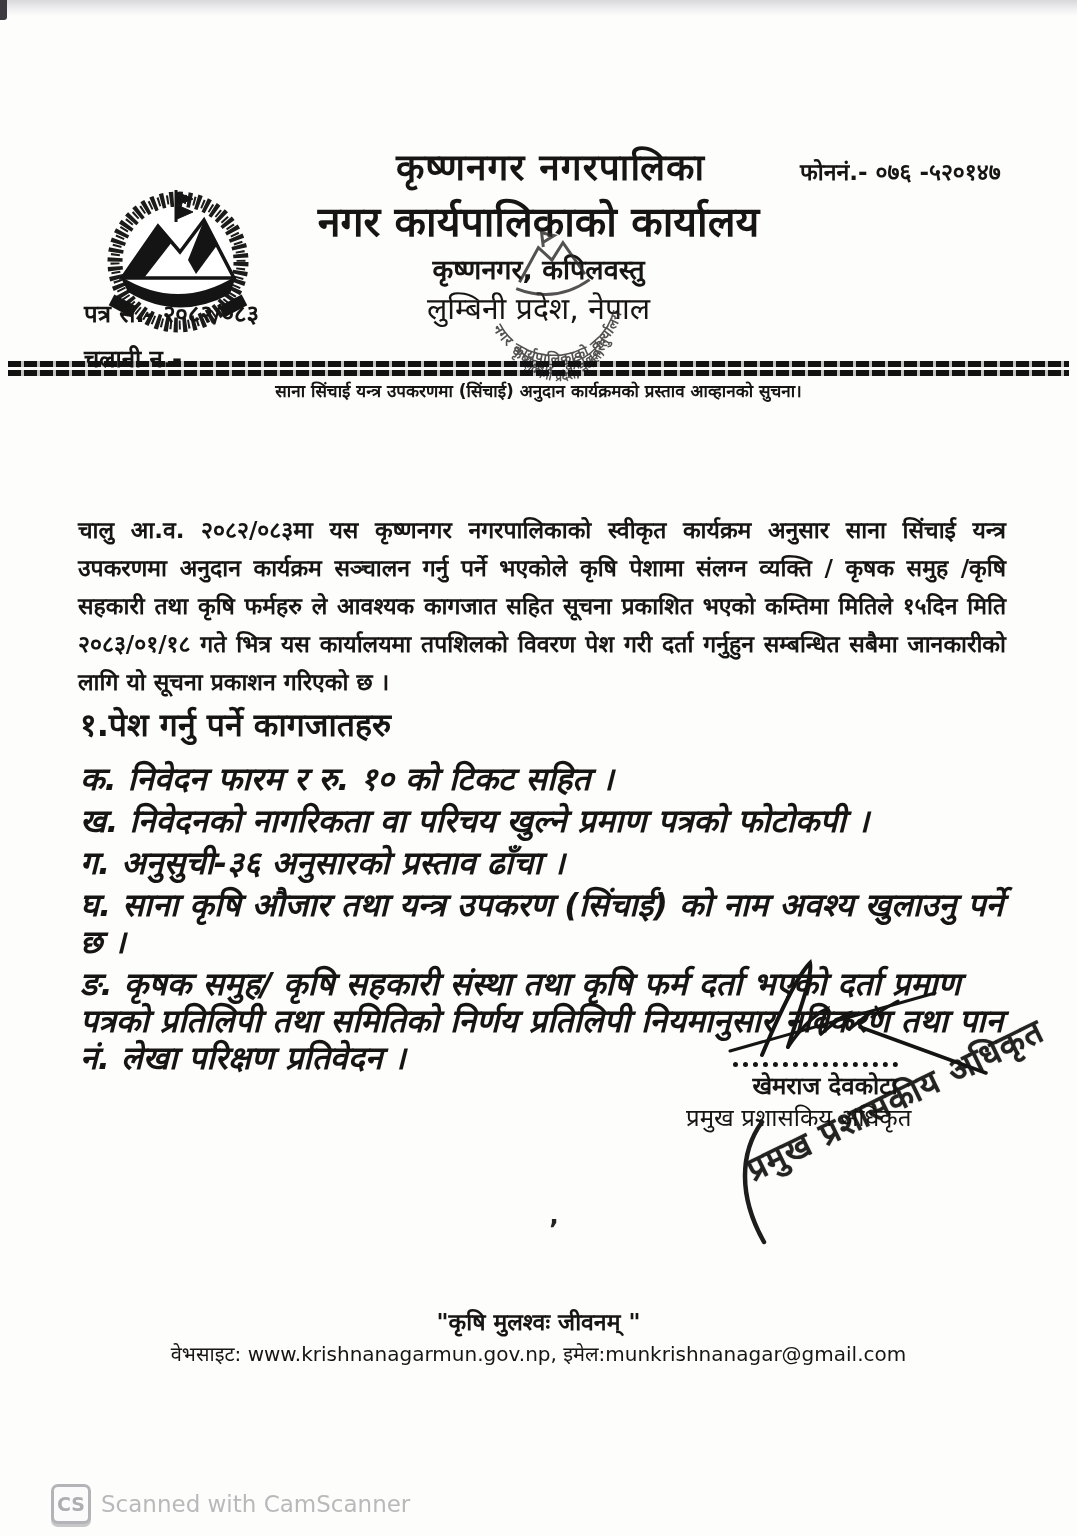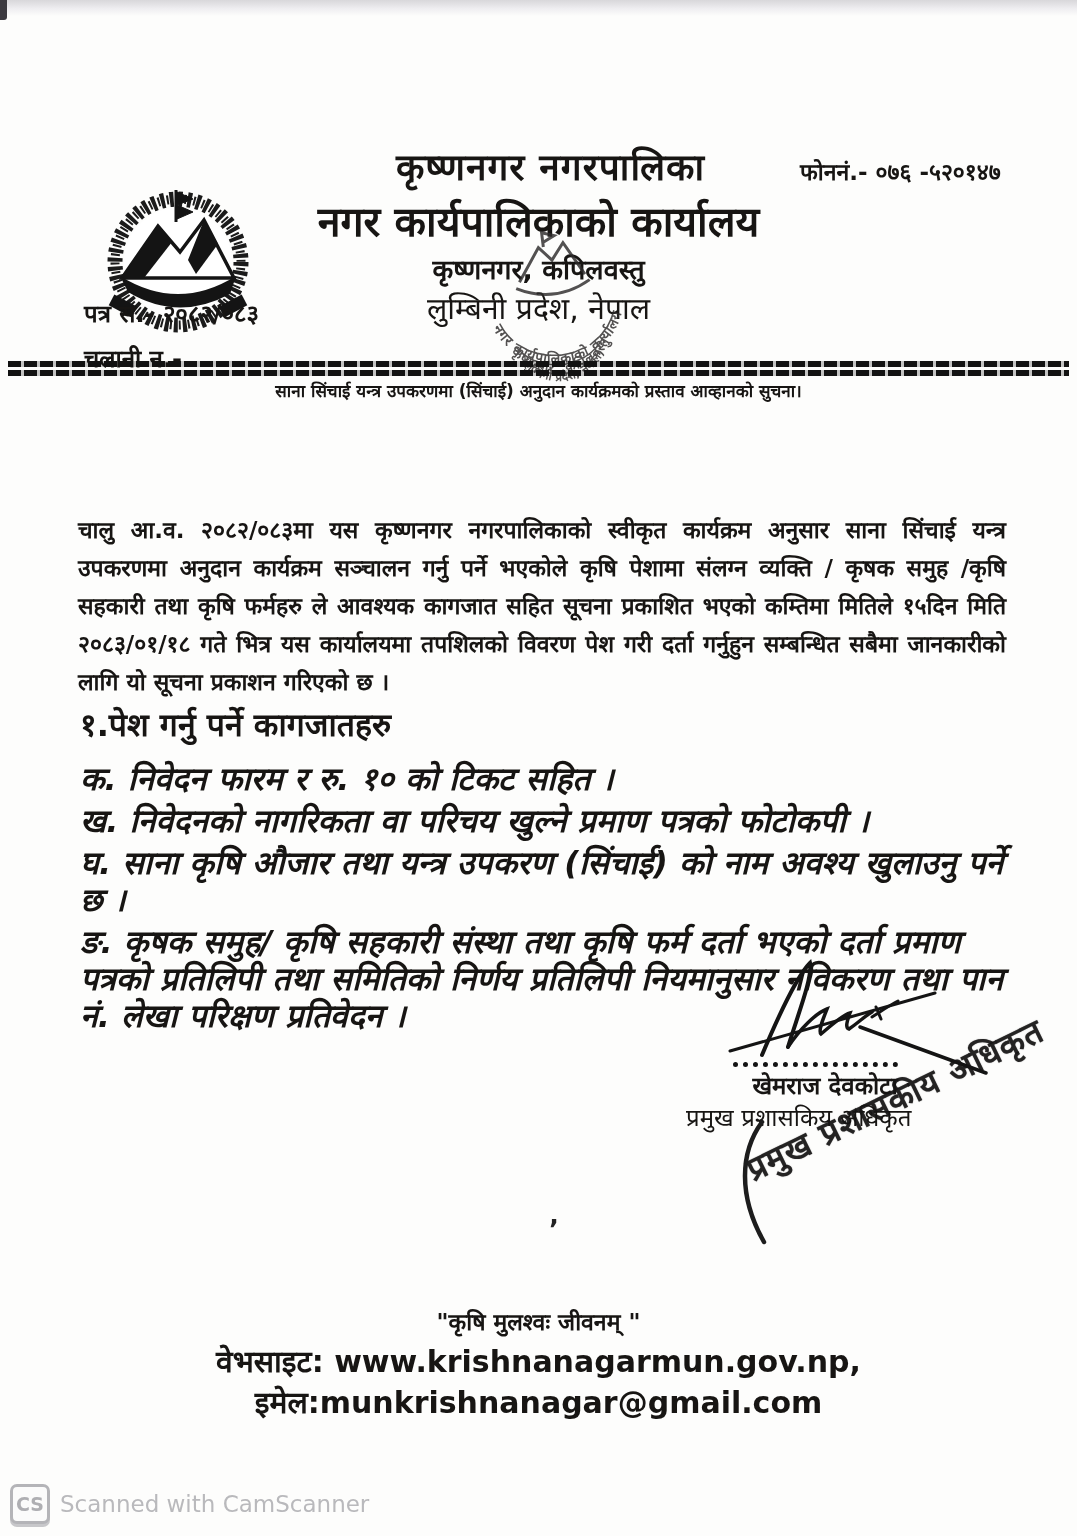--- a/index.html
+++ b/index.html
@@ -58,32 +58,33 @@
     top:1148px;left:748px;width:340px;
     font-size:33px;font-weight:bold;color:rgba(22,20,20,.88);
     transform:rotate(-26deg);transform-origin:left center;
     white-space:nowrap;letter-spacing:1px;
     text-shadow:0 0 1px rgba(22,20,20,.5);
   }
 
   .artifact-dot{top:1215px;left:549px;font-size:26px;font-weight:bold;color:#222;}
 
   .motto{top:1305px;left:0;width:100%;font-size:23px;font-weight:bold;}
-  .contact{top:1340px;left:0;width:100%;font-size:30px;font-weight:bold;}
+  .contact{top:1340px;left:0;width:100%;font-size:20px;font-weight:normal;}
 
   .camscanner{
     position:absolute;top:1484px;left:10px;
     display:flex;align-items:center;gap:10px;
     color:#b9b9bc;font-size:23px;
   }
   .cs-badge{
     width:34px;height:34px;border:3px solid #b4b4b8;border-radius:7px;
     display:flex;align-items:center;justify-content:center;
     font-size:19px;font-weight:bold;color:#aeaeb2;background:#fbfbfb;
     box-shadow:0 3px 0 #c7c7ca;
+    margin-left:41px;
   }
   svg text{font-family:"DejaVu Sans","Liberation Sans",sans-serif;}
 </style>
 </head>
 <body>
 
 <div class="page">
 
   <div class="scan-edge-top"></div>
   <div class="corner-speck"></div>
@@ -152,20 +153,21 @@
   <div class="divider"></div>
 
   <div class="abs subject center">साना सिंचाई यन्त्र उपकरणमा (सिंचाई) अनुदान कार्यक्रमको प्रस्ताव आव्हानको सुचना।</div>
 
   <div class="abs body-par">चालु आ.व. २०८२/०८३मा यस कृष्णनगर नगरपालिकाको स्वीकृत कार्यक्रम अनुसार साना सिंचाई यन्त्र उपकरणमा अनुदान कार्यक्रम सञ्चालन गर्नु पर्ने  भएकोले कृषि पेशामा संलग्न व्यक्ति / कृषक समुह /कृषि सहकारी तथा कृषि फर्महरु ले आवश्यक कागजात सहित सूचना प्रकाशित भएको कम्तिमा मितिले १५दिन मिति २०८३/०१/१८ गते भित्र यस कार्यालयमा तपशिलको विवरण पेश गरी दर्ता गर्नुहुन सम्बन्धित सबैमा जानकारीको लागि यो सूचना प्रकाशन गरिएको छ ।</div>
 
   <div class="abs docs">
     <div class="heading">१.पेश गर्नु पर्ने कागजातहरु</div>
     <div class="item">क.  निवेदन फारम र रु. १० को टिकट सहित ।</div>
     <div class="item">ख.  निवेदनको नागरिकता वा परिचय खुल्ने प्रमाण पत्रको फोटोकपी ।</div>
+    <div class="item">ग.  अनुसुची-३६ अनुसारको प्रस्ताव ढाँचा ।</div>
     <div class="item">घ.  साना कृषि औजार तथा यन्त्र उपकरण (सिंचाई) को नाम अवश्य खुलाउनु पर्ने छ ।</div>
     <div class="item">ङ.  कृषक समुह/ कृषि सहकारी संस्था तथा कृषि फर्म दर्ता भएको दर्ता प्रमाण पत्रको प्रतिलिपी तथा समितिको निर्णय प्रतिलिपी नियमानुसार नविकरण तथा पान नं. लेखा परिक्षण प्रतिवेदन ।</div>
   </div>
 
   <svg class="abs" style="top:955px;left:700px" width="290" height="120" viewBox="0 0 290 120">
     <g stroke="#141414" fill="none" stroke-linecap="round">
       <path d="M62 100 C 78 62, 96 22, 110 8 C 113 22, 97 62, 88 92" stroke-width="4"></path>
       <path d="M88 92 C 100 74, 116 58, 127 54 C 123 64, 118 76, 121 79 C 132 70, 142 60, 150 58 C 147 66, 145 73, 149 74 C 158 68, 166 60, 172 57" stroke-width="3.5"></path>
       <path d="M176 52 L 181 64 M 172 62 C 180 57, 190 50, 198 46" stroke-width="3"></path>
       <path d="M30 96 L 235 38" stroke-width="3"></path>

